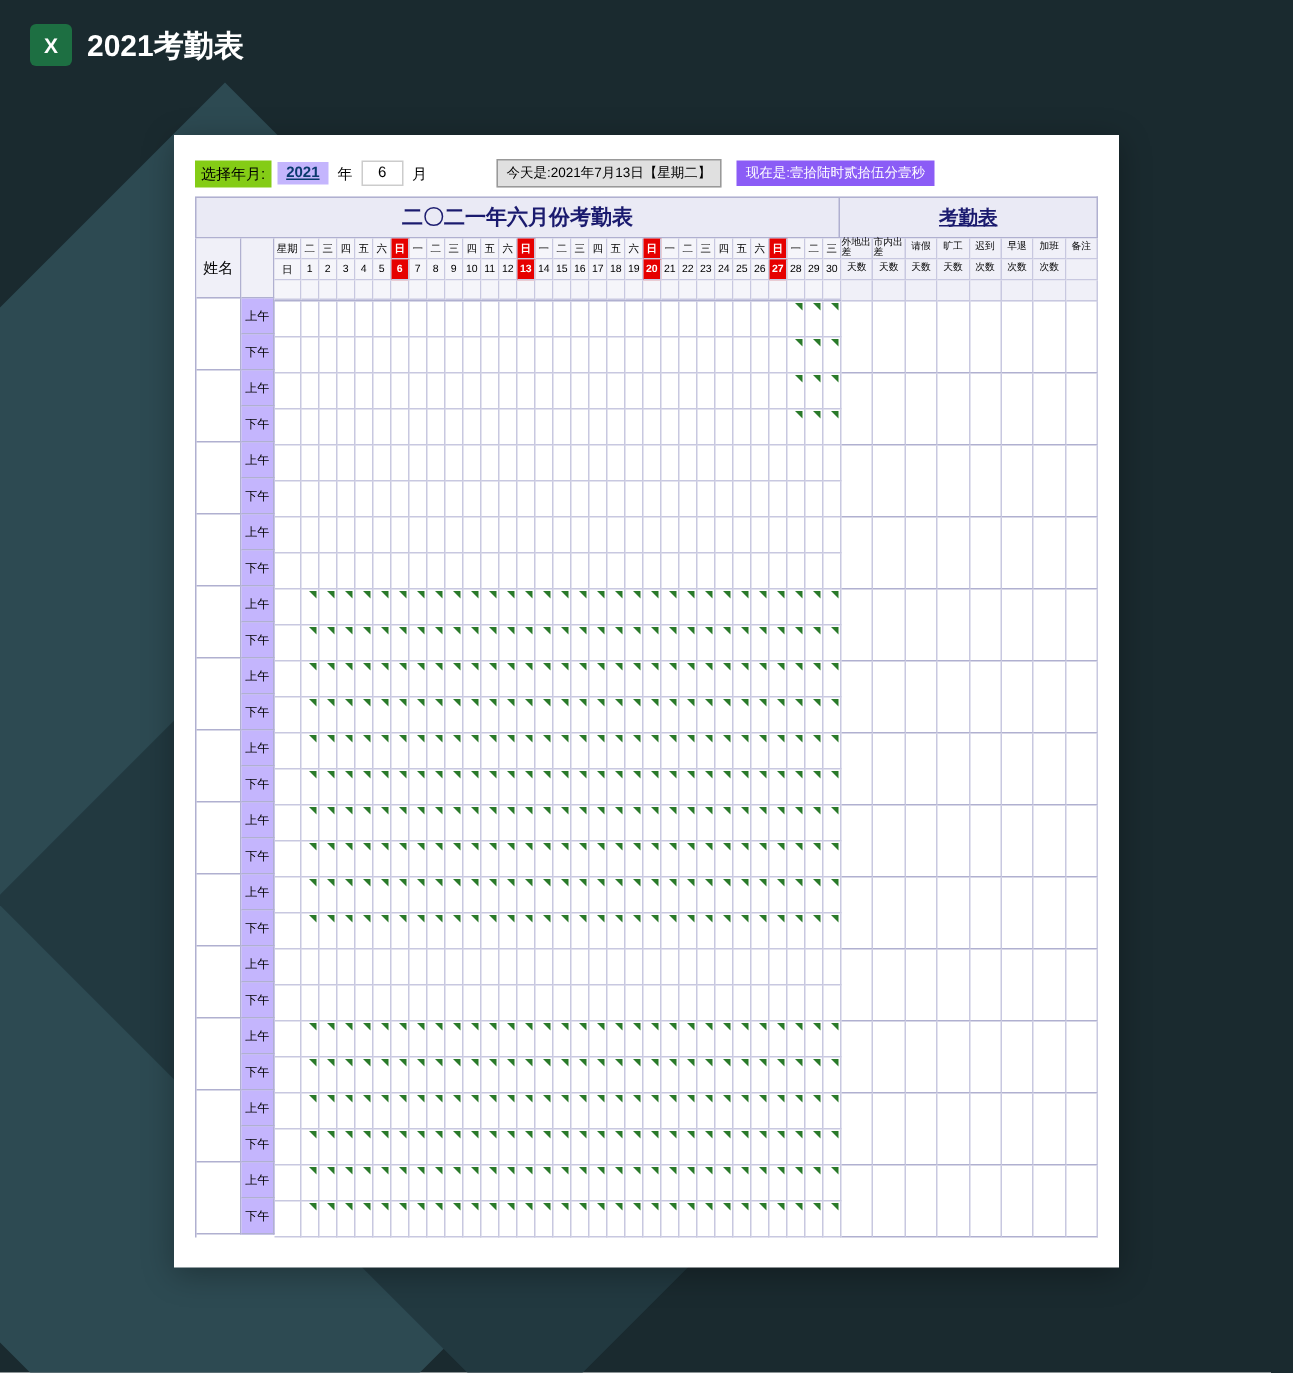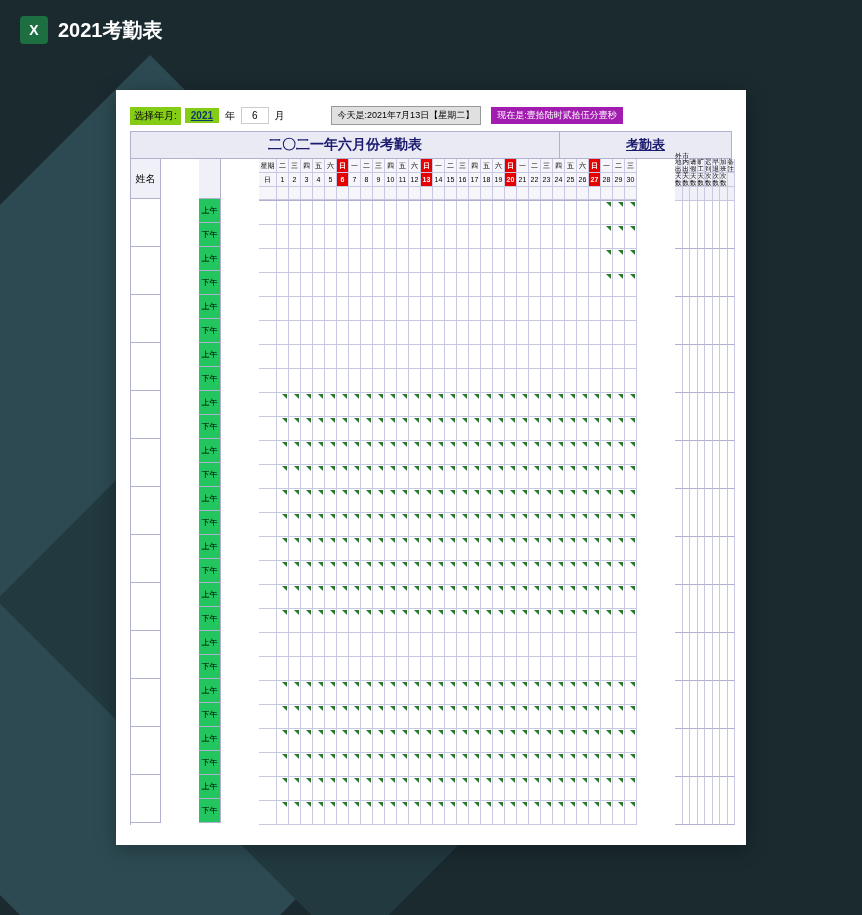--- a/index.html
+++ b/index.html
@@ -37,59 +37,59 @@
     position: relative; z-index: 5;
     background: #fff;
     margin: 30px auto 0;
     width: 630px;
     padding: 16px 14px 20px;
     box-shadow: 0 4px 20px rgba(0,0,0,0.3);
     font-size: 9px;
   }
   .topbar { display: flex; align-items: center; gap: 4px; margin-bottom: 6px; }
   .lbl-select { background: #84cc16; padding: 2px 4px; font-size: 10px; }
-  .year-box { background: #84cc16; color: #0a3a6e; padding: 2px 6px; font-size: 10px; font-weight: bold; text-decoration: underline; }
+  .year-box { background: #c4b5fd; color: #0a3a6e; padding: 2px 6px; font-size: 10px; font-weight: bold; text-decoration: underline; }
   .year-sfx { font-size: 10px; padding: 0 2px; }
   .month-box { background: #fff; border: 1px solid #ccc; padding: 2px 10px; font-size: 10px; }
   .month-sfx { font-size: 10px; padding: 0 2px; }
   .today-box { background: #e0e0e0; border: 1px solid #999; padding: 2px 6px; font-size: 9px; margin-left: 40px; }
-  .now-box { background: #a21caf; color: #fff; padding: 2px 6px; font-size: 9px; margin-left: 6px; }
+  .now-box { background: #8b5cf6; color: #fff; padding: 2px 6px; font-size: 9px; margin-left: 6px; }
   .title-row { display: flex; }
   .title-main {
     flex: 0 0 430px; text-align: center;
     font-size: 14px; font-weight: bold; color: #1a1a6e;
     padding: 4px 0; background: #eaeaf5; border: 1px solid #b0b0d0;
   }
   .title-right {
     flex: 1; text-align: center;
     font-size: 13px; font-weight: bold; color: #1a1a6e;
     padding: 4px 0; background: #eaeaf5; border: 1px solid #b0b0d0; border-left: none; text-decoration: underline;
   }
-  .grid { display: flex; border-left: 1px solid #b0b0d0; gap: 38px; }
+  .grid { display: flex; border-left: 1px solid #b0b0d0; }
   .name-col {
     flex: 0 0 30px; display: flex; flex-direction: column;
   }
   .name-hdr {
     height: 40px; display: flex; align-items: center; justify-content: center;
     font-size: 10px; border-right: 1px solid #b0b0d0; border-bottom: 1px solid #b0b0d0;
     background: #f0f0f8;
   }
   .name-cell {
     height: 48px; border-right: 1px solid #b0b0d0; border-bottom: 1px solid #b0b0d0;
   }
   .shift-col {
     flex: 0 0 22px; display: flex; flex-direction: column;
   }
   .shift-hdr {
     height: 40px; border-right: 1px solid #b0b0d0; border-bottom: 1px solid #b0b0d0;
     background: #f0f0f8;
   }
   .shift-cell {
     height: 24px; display: flex; align-items: center; justify-content: center;
-    font-size: 8px; background: #22c55e;
+    font-size: 8px; background: #c4b5fd;
     border-right: 1px solid #b0b0d0; border-bottom: 1px solid #b0b0d0;
   }
   .days-col { flex: 0 0 378px; display: flex; flex-direction: column; }
   .weekday-row, .date-row { display: flex; height: 14px; }
   .wd-cell, .dt-cell {
     flex: 1; display: flex; align-items: center; justify-content: center;
     font-size: 7px; border-right: 1px solid #c8c8e0; border-bottom: 1px solid #c8c8e0;
     background: #f5f5fa;
   }
   .wd-cell.lbl, .dt-cell.lbl { flex: 0 0 18px; font-size: 7px; }

